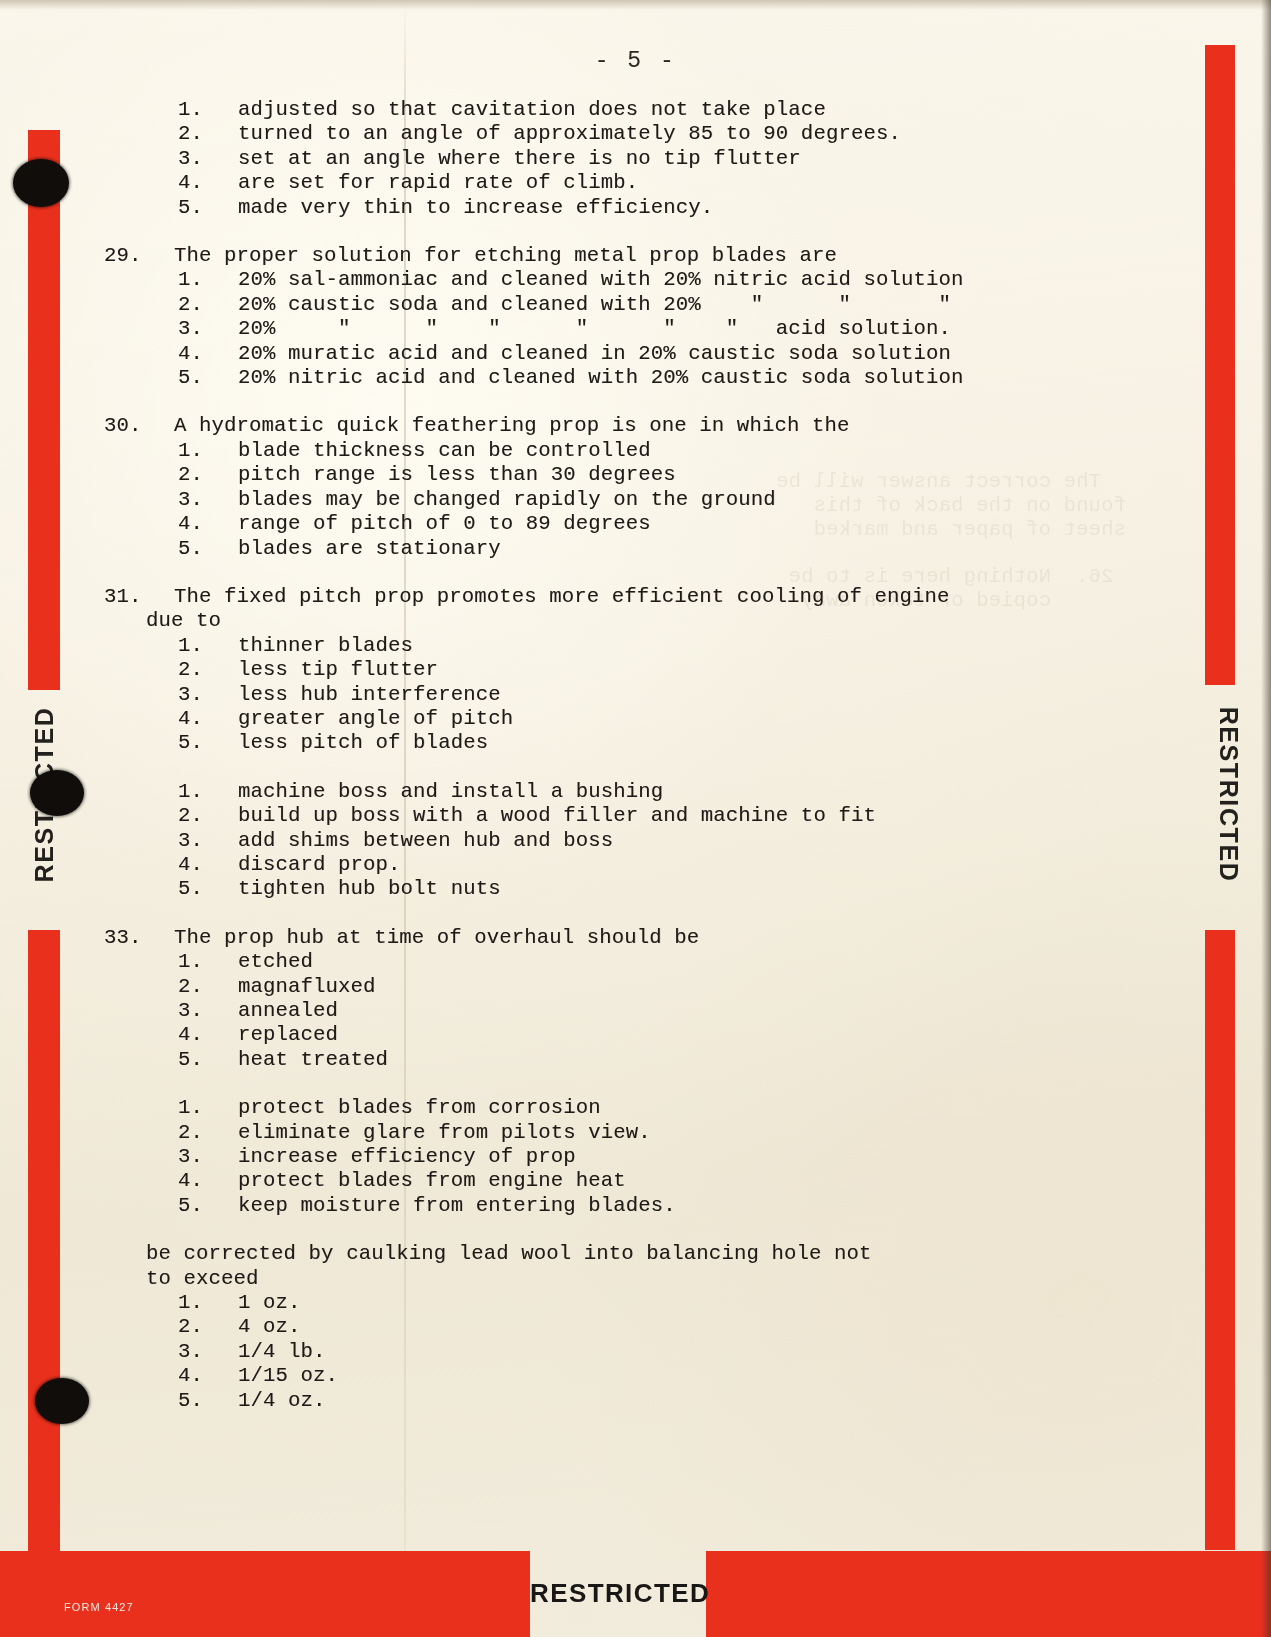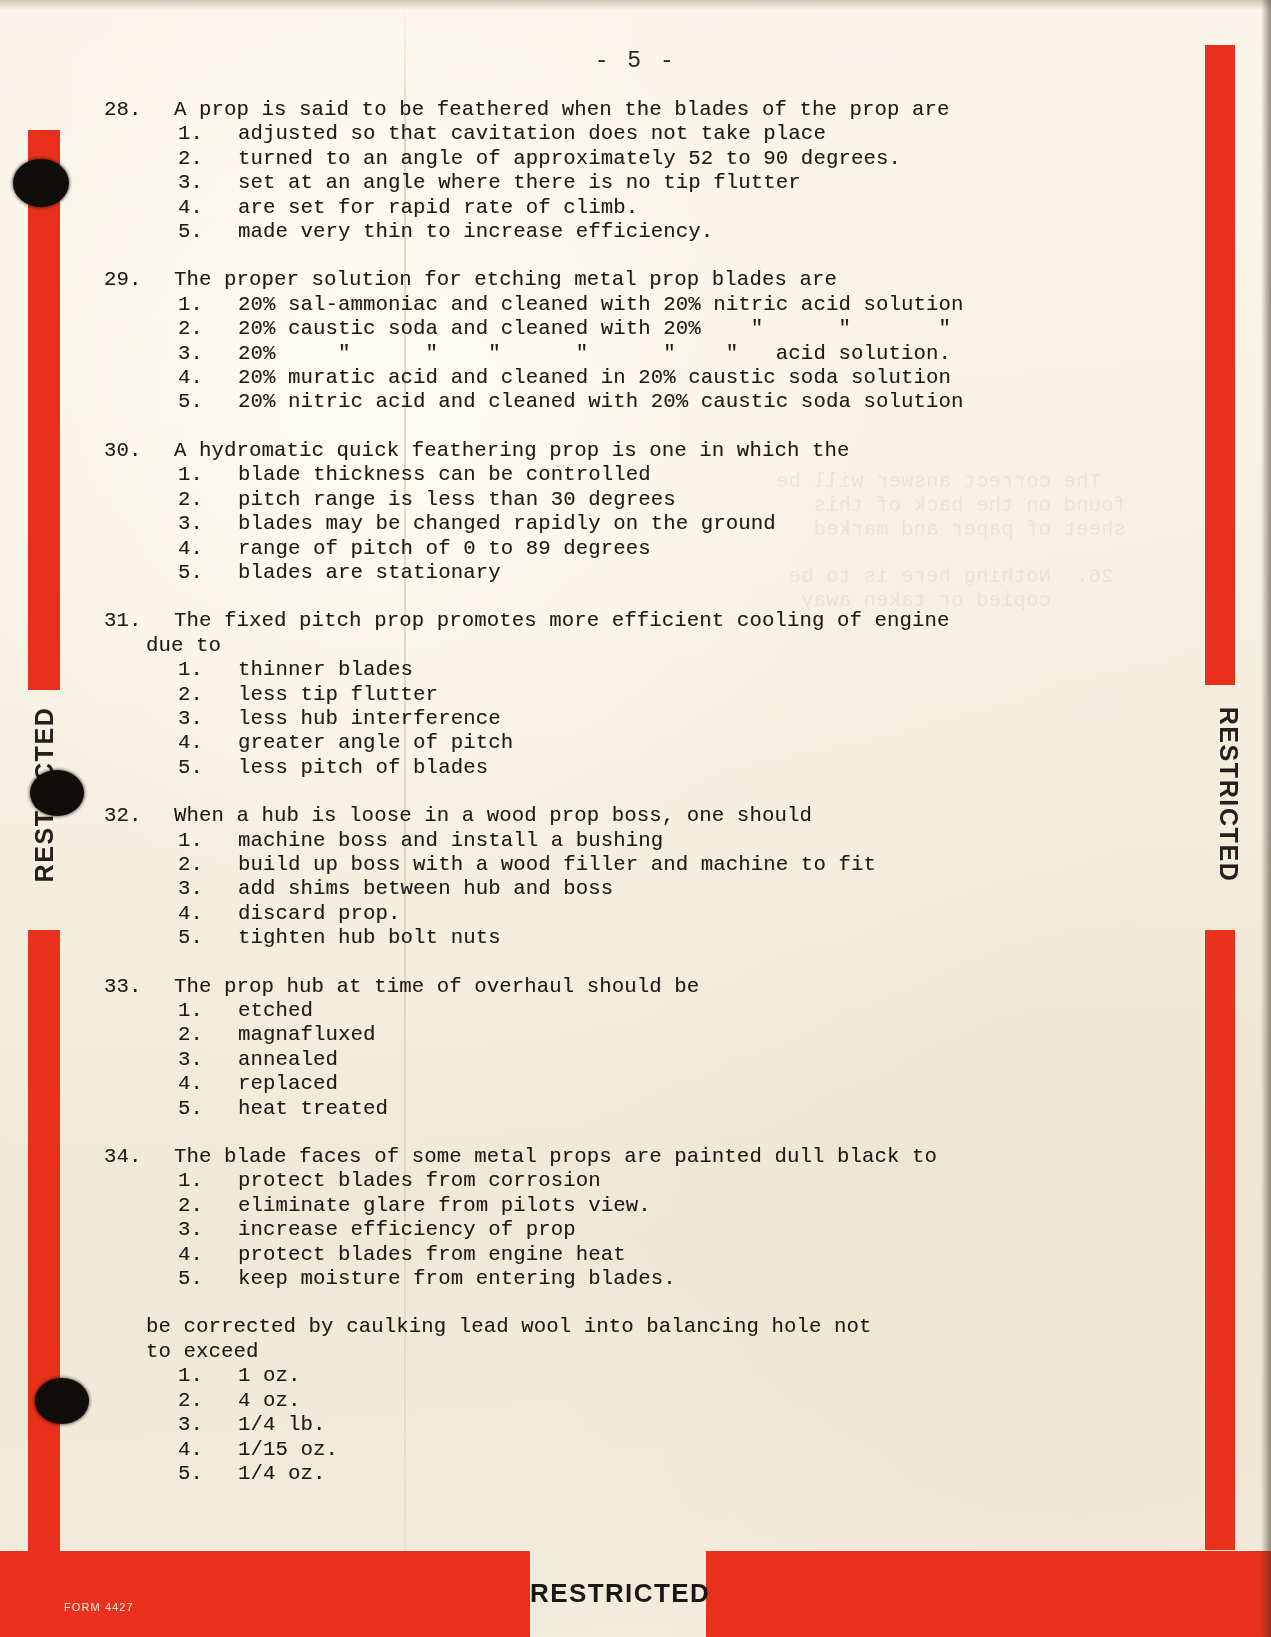--- a/index.html
+++ b/index.html
@@ -219,32 +219,28 @@
   <div class="vert-restricted vert-right">RESTRICTED</div>
 
   <div class="punch punch-1"></div>
   <div class="punch punch-2"></div>
   <div class="punch punch-3"></div>
 
   <div class="page-number">- 5 -</div>
 
   <div class="content" id="question-list">
       <div class="question">
-        <div class="q-head">
-          <span class="q-num">28.</span>
-          <span class="q-stem">A prop is said to be feathered when the blades of the prop are</span>
-        </div>
         <div class="options">
           <div class="option">
             <span class="opt-num">1.</span>
             <span class="opt-text">adjusted so that cavitation does not take place</span>
           </div>
           <div class="option">
             <span class="opt-num">2.</span>
-            <span class="opt-text">turned to an angle of approximately 52 to 90 degrees.</span>
+            <span class="opt-text">turned to an angle of approximately 85 to 90 degrees.</span>
           </div>
           <div class="option">
             <span class="opt-num">3.</span>
             <span class="opt-text">set at an angle where there is no tip flutter</span>
           </div>
           <div class="option">
             <span class="opt-num">4.</span>
             <span class="opt-text">are set for rapid rate of climb.</span>
           </div>
           <div class="option">
@@ -332,24 +328,20 @@
             <span class="opt-num">4.</span>
             <span class="opt-text">greater angle of pitch</span>
           </div>
           <div class="option">
             <span class="opt-num">5.</span>
             <span class="opt-text">less pitch of blades</span>
           </div>
         </div>
       </div>
       <div class="question">
-        <div class="q-head">
-          <span class="q-num">32.</span>
-          <span class="q-stem">When a hub is loose in a wood prop boss, one should</span>
-        </div>
         <div class="options">
           <div class="option">
             <span class="opt-num">1.</span>
             <span class="opt-text">machine boss and install a bushing</span>
           </div>
           <div class="option">
             <span class="opt-num">2.</span>
             <span class="opt-text">build up boss with a wood filler and machine to fit</span>
           </div>
           <div class="option">
@@ -388,24 +380,20 @@
             <span class="opt-num">4.</span>
             <span class="opt-text">replaced</span>
           </div>
           <div class="option">
             <span class="opt-num">5.</span>
             <span class="opt-text">heat treated</span>
           </div>
         </div>
       </div>
       <div class="question">
-        <div class="q-head">
-          <span class="q-num">34.</span>
-          <span class="q-stem">The blade faces of some metal props are painted dull black to</span>
-        </div>
         <div class="options">
           <div class="option">
             <span class="opt-num">1.</span>
             <span class="opt-text">protect blades from corrosion</span>
           </div>
           <div class="option">
             <span class="opt-num">2.</span>
             <span class="opt-text">eliminate glare from pilots view.</span>
           </div>
           <div class="option">

